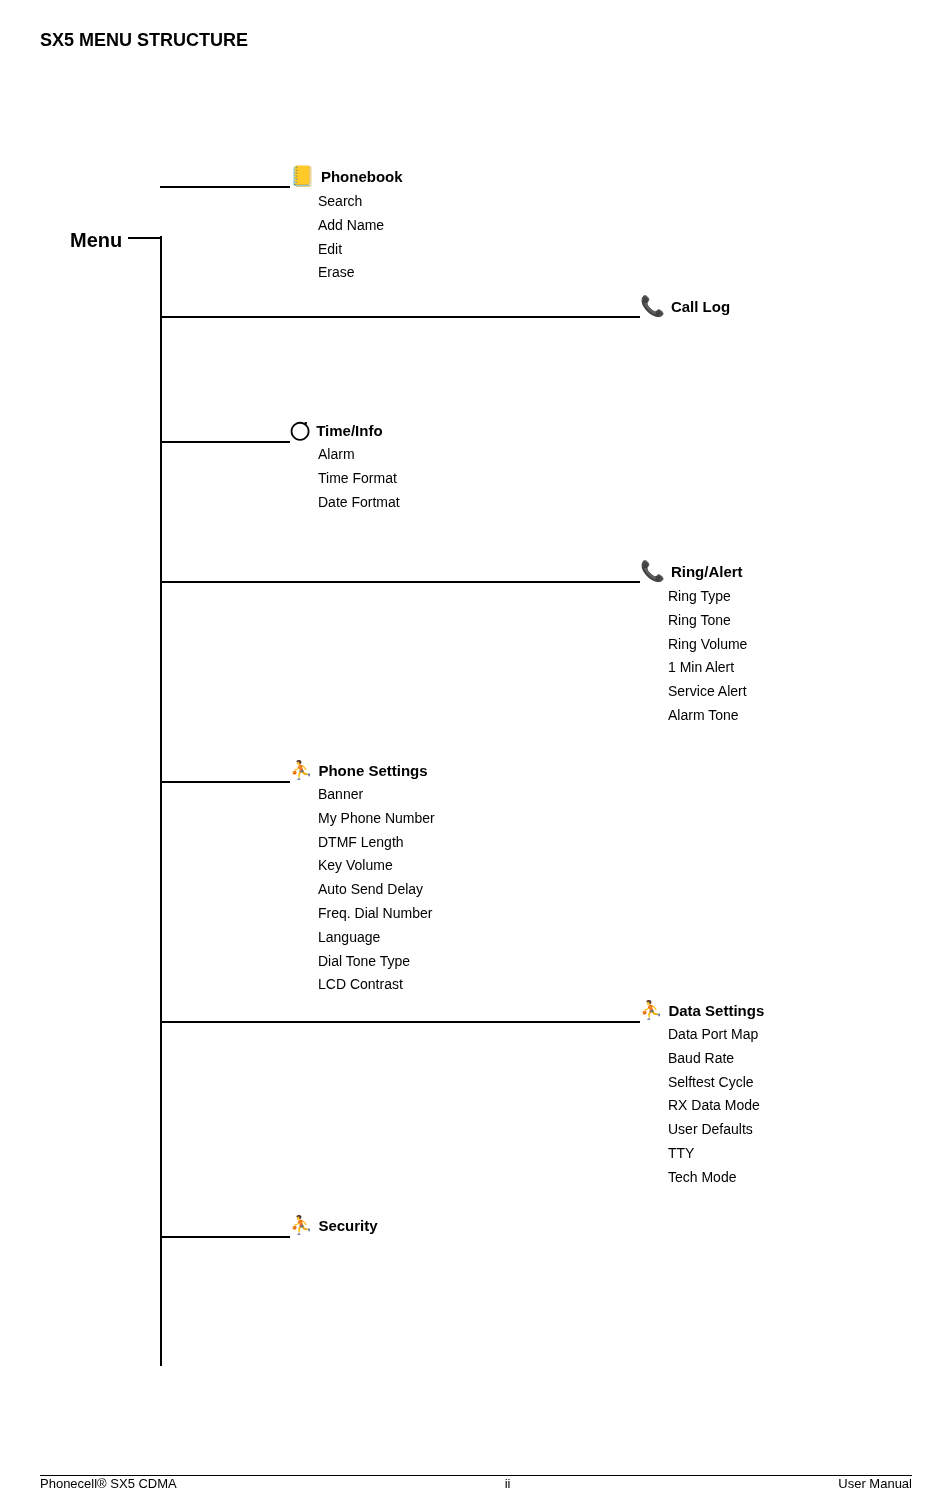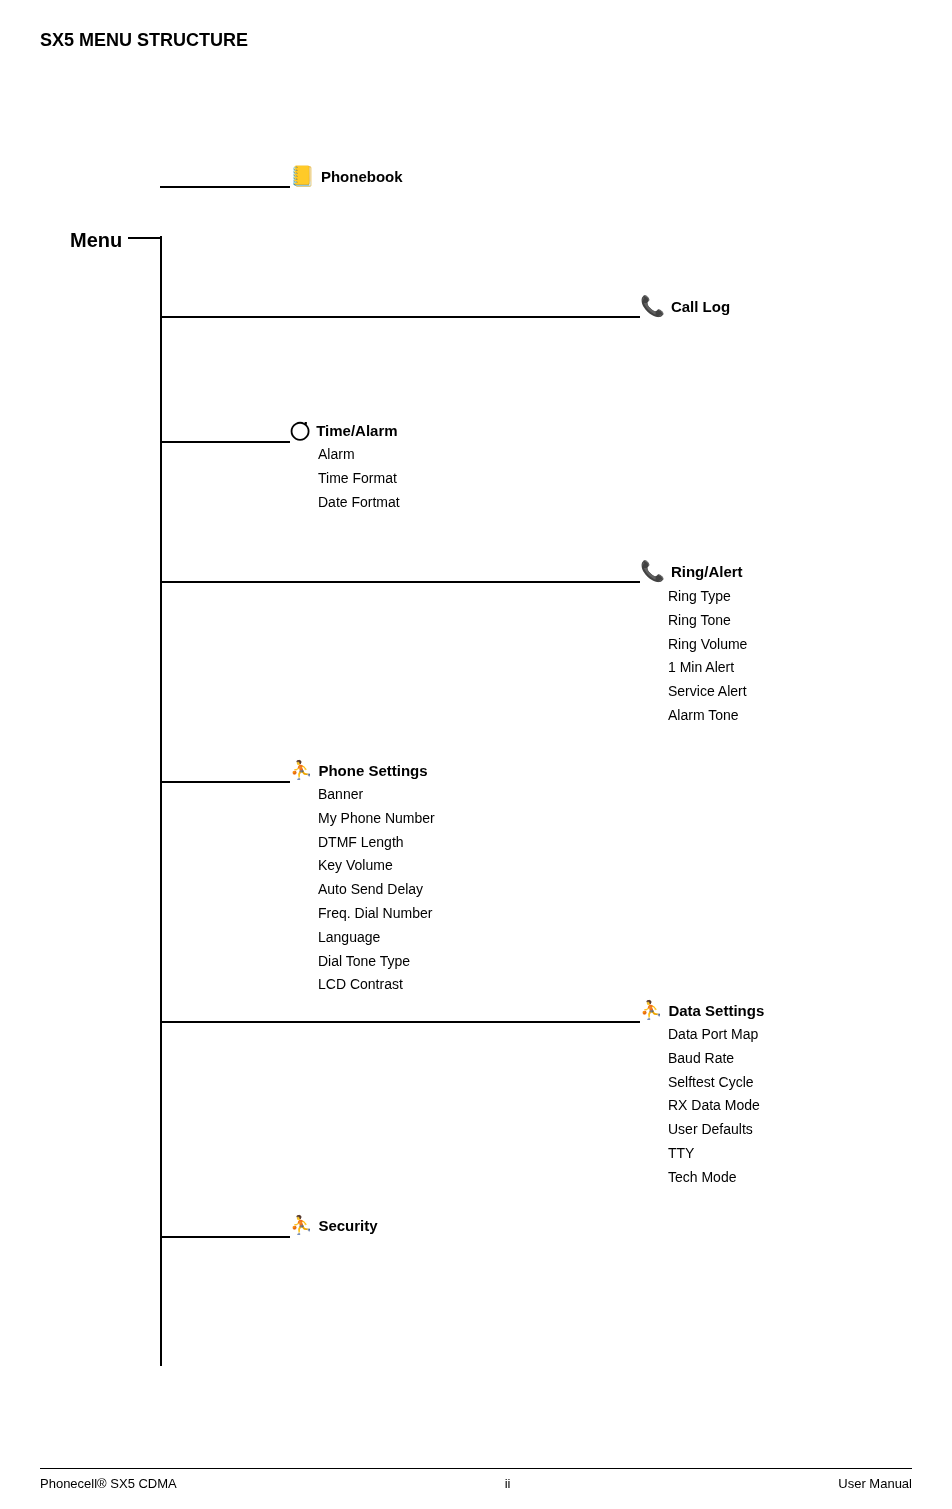--- a/index.html
+++ b/index.html
@@ -93,35 +93,41 @@
   <div class="menu-label">Menu</div>
 
   <div class="hline" style="left:88px; top:156px; width:34px;"></div>
 
   <div class="hline" style="left:120px; top:105px; width:130px;"></div>
   <div class="section" style="left:250px; top:85px;">
     <div class="section-header">
       <span class="icon-phonebook">📒</span>
       <span>Phonebook</span>
     </div>
+    <div class="section-items">
+      <div>Search</div>
+      <div>Add Name</div>
+      <div>Edit</div>
+      <div>Erase</div>
+    </div>
   </div>
 
   <div class="hline" style="left:120px; top:235px; width:480px;"></div>
   <div class="section" style="left:600px; top:215px;">
     <div class="section-header">
       <span class="icon-phone">📞</span>
       <span>Call Log</span>
     </div>
   </div>
 
   <div class="hline" style="left:120px; top:360px; width:130px;"></div>
   <div class="section" style="left:250px; top:340px;">
     <div class="section-header">
       <span class="icon-clock">◯̇</span>
-      <span>Time/Alarm</span>
+      <span>Time/Info</span>
     </div>
     <div class="section-items">
       <div>Alarm</div>
       <div>Time Format</div>
       <div>Date Fortmat</div>
     </div>
   </div>
 
   <div class="hline" style="left:120px; top:500px; width:480px;"></div>
   <div class="section" style="left:600px; top:480px;">
@@ -176,19 +182,19 @@
   </div>
 
   <div class="hline" style="left:120px; top:1155px; width:130px;"></div>
   <div class="section" style="left:250px; top:1135px;">
     <div class="section-header">
       <span class="icon-wrench">⛹</span>
       <span>Security</span>
     </div>
   </div>
 
-  <div style="position:absolute; bottom:-30px; left:0; right:0; display:flex; justify-content:space-between; font-size:13px; border-top:1px solid #000; padding-top:7px;">
+  <div style="position:absolute; bottom:-30px; left:0; right:0; display:flex; justify-content:space-between; font-size:13px; border-top:1px solid #000; padding-top:0;">
     <span>Phonecell® SX5 CDMA</span>
     <span>ii</span>
     <span>User Manual</span>
   </div>
 
 </div>
 
 </body></html>

